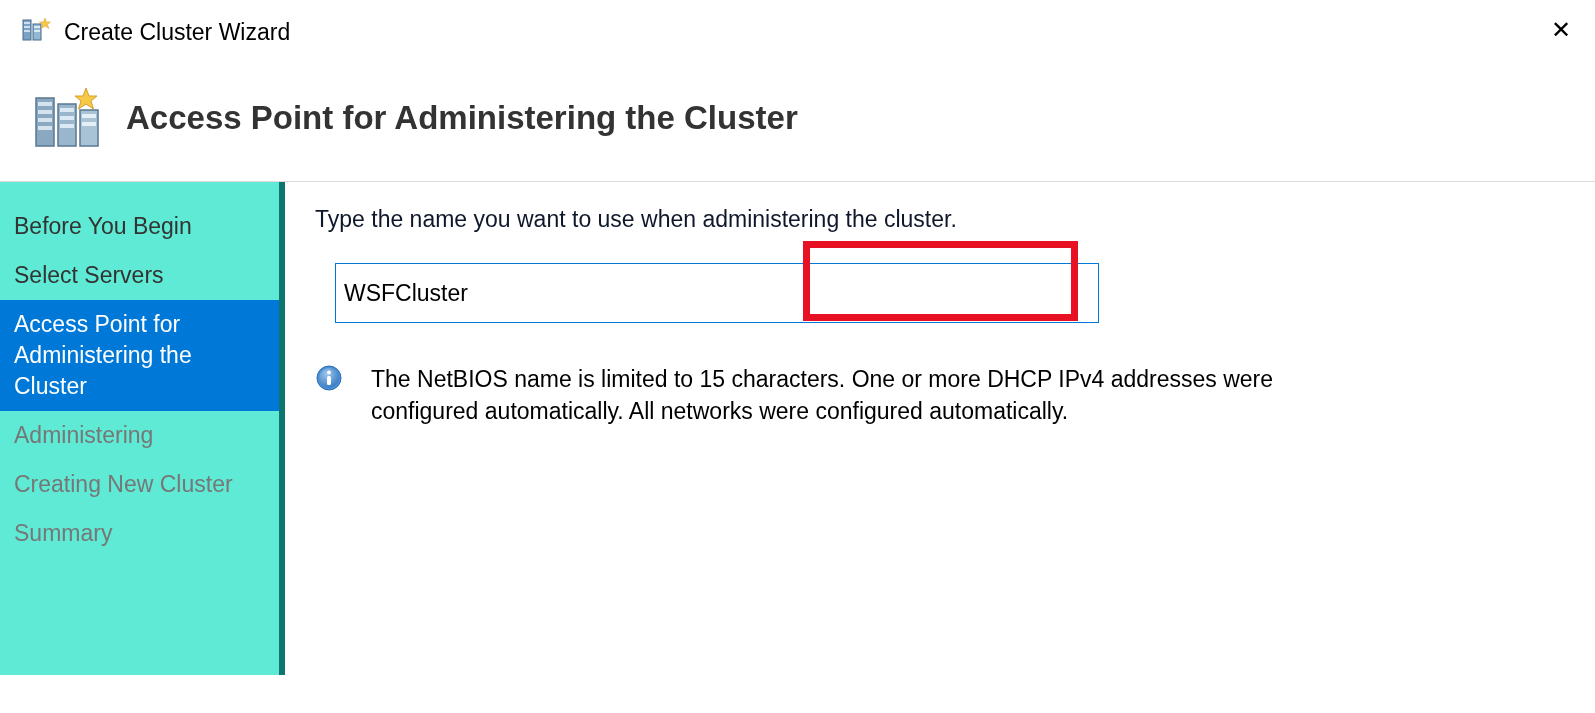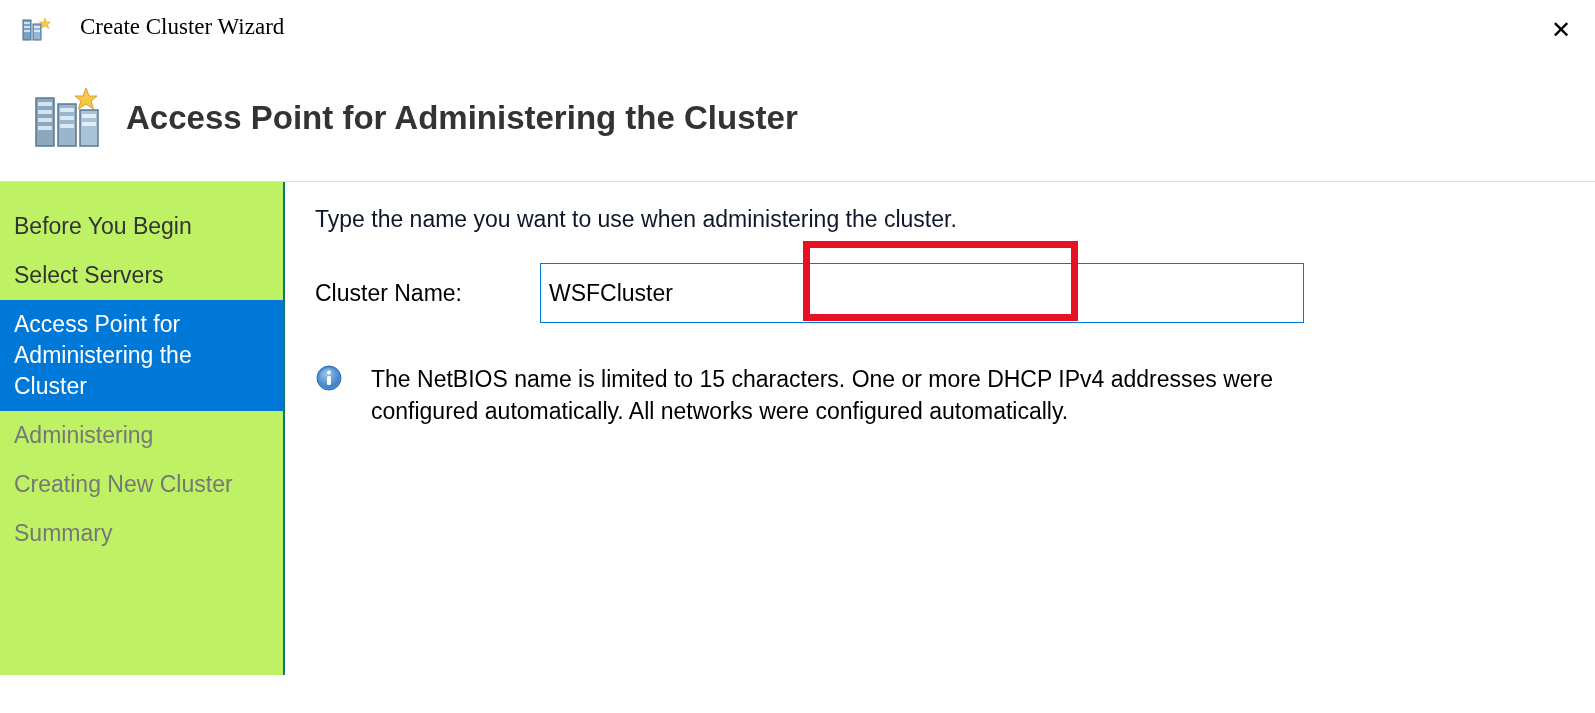--- a/index.html
+++ b/index.html
@@ -13,23 +13,22 @@
     }
     .titlebar {
       display: flex;
       align-items: center;
       justify-content: space-between;
       padding: 8px 12px 8px 20px;
       height: 60px;
     }
     .titlebar-left {
       display: flex;
-      align-items: flex-start;
-      gap: 28px;
-      font-family: Liberation Serif, serif;
+      align-items: flex-end;
+      gap: 12px;
     }
     .titlebar-title {
       font-size: 23px;
       color: #000000;
       font-weight: 400;
     }
     .close-btn {
       font-size: 24px;
       font-weight: 300;
       color: #000000;
@@ -49,23 +48,23 @@
       font-weight: 700;
       color: #333333;
       font-family: Arial, sans-serif;
     }
     .content-area {
       display: flex;
       height: calc(100% - 220px);
     }
     .sidebar {
       width: 285px;
-      background: #bef264;
+      background: #5eead4;
       padding-top: 20px;
-      border-right: 2px solid #0f766e;
+      border-right: 6px solid #0f766e;
     }
     .sidebar-item {
       font-size: 23px;
       padding: 9px 14px;
       color: #333333;
       cursor: pointer;
       line-height: 1.35;
     }
     .sidebar-item.disabled {
       color: #777777;
@@ -185,21 +184,20 @@
     <div class="sidebar-item active">Access Point for Administering the Cluster</div>
     <div class="sidebar-item disabled">Administering</div>
     <div class="sidebar-item disabled">Creating New Cluster</div>
     <div class="sidebar-item disabled">Summary</div>
   </div>
 
   <div class="main">
     <div class="instruction">Type the name you want to use when administering the cluster.</div>
 
     <div class="form-row">
-      <span class="form-label">Cluster Name:</span>
       <div class="input-wrap">
         <input type="text" class="text-input" value="WSFCluster" style="">
       </div>
       <div class="highlight-box"></div>
     </div>
 
     <div class="info-row">
       <span class="info-icon">
         <svg width="28" height="28" viewBox="0 0 28 28">
           <circle cx="14" cy="14" r="12" fill="#4a90d9" stroke="#2e6bb0" stroke-width="1"></circle>

